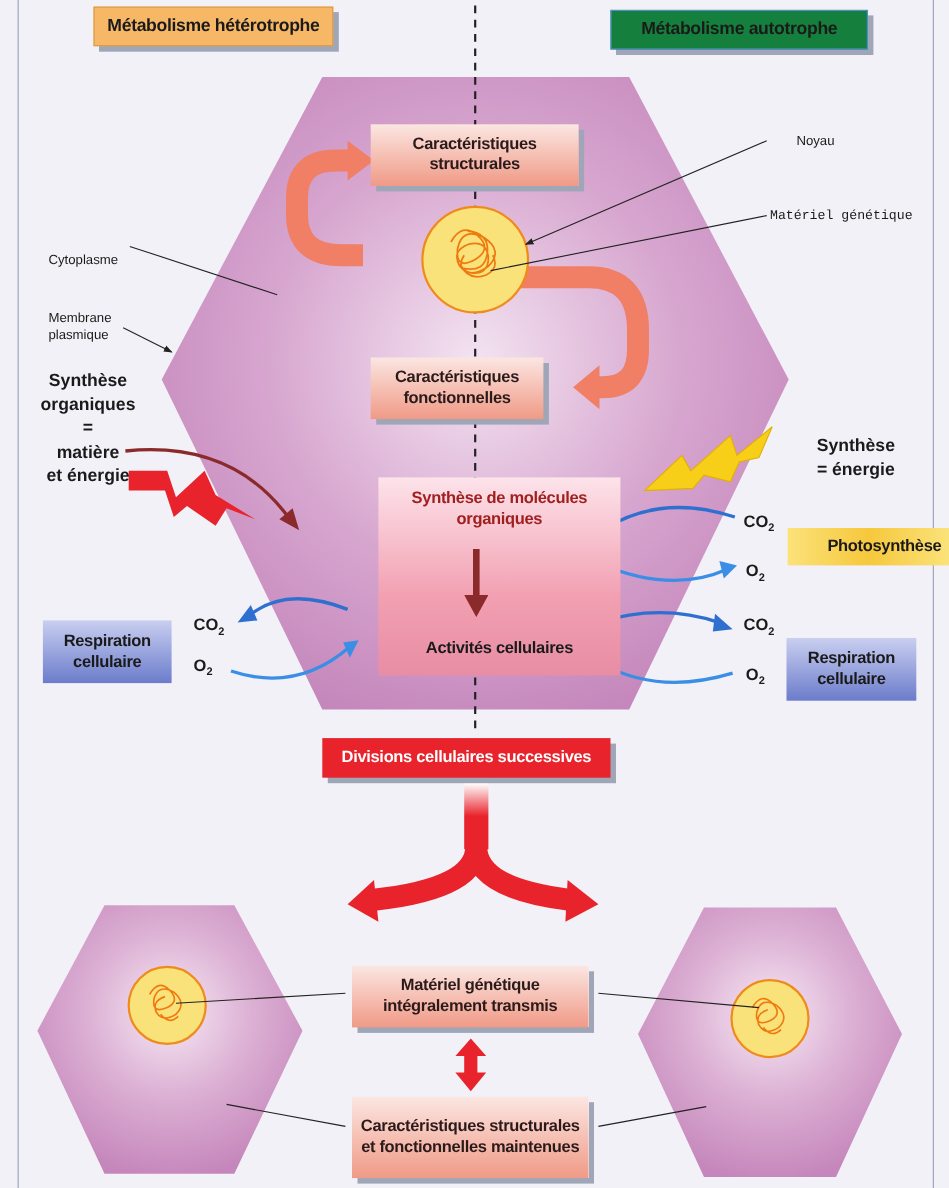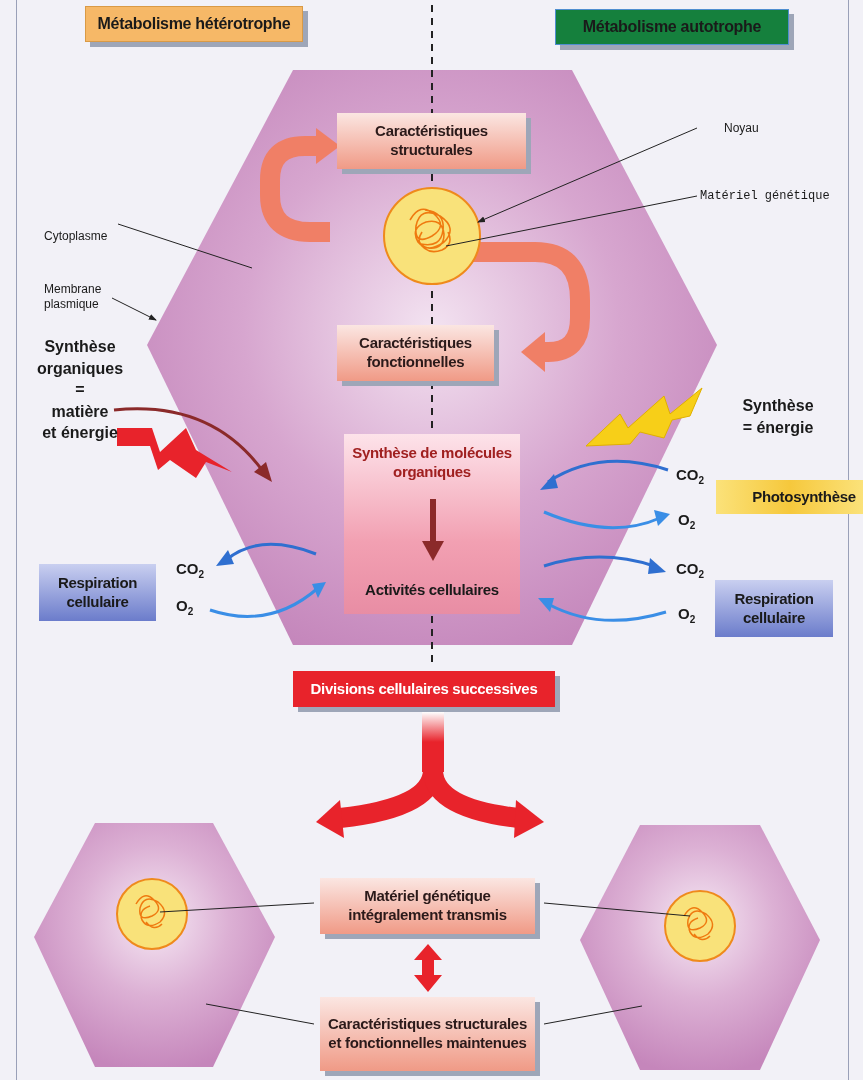--- a/index.html
+++ b/index.html
@@ -7,21 +7,21 @@
   .page-edge-left { position:absolute; left:16px; top:0; width:1px; height:1080px; background:#9aa0b8; }
   .page-edge-right { position:absolute; left:848px; top:0; width:1px; height:1080px; background:#9aa0b8; }
   svg.diagram { position:absolute; left:0; top:0; width:863px; height:1080px; }
   .box { position:absolute; display:flex; align-items:center; justify-content:center; text-align:center; font-weight:bold; font-family:"Liberation Sans", sans-serif; letter-spacing:-0.3px; line-height:1.25; }
   .shadow { box-shadow:5px 5px 0 #9ea6b8; }
   .hdr-orange { left:56px; top:6px; width:216px; height:34px; background:#f6b867; border:1px solid #d99a46; font-size:16px; color:#1a1a1a;margin-left:29px; }
   .hdr-blue { left:555px; top:9px; width:232px; height:34px; background:#15803d; border:1px solid #4f8ed0; font-size:16px; color:#1a1a1a; }
   .pinkbox { background:linear-gradient(#fbe6e2, #f09a86); color:#2b1a1a; font-size:15px; }
   .b-struct { left:337px; top:113px; width:189px; height:56px; }
   .b-fonct { left:337px; top:325px; width:157px; height:56px; }
-  .b-synth { left:344px; top:434px; width:176px; height:180px; background:linear-gradient(#fde3ea, #f2a0b2 60%, #e88da4); }
+  .b-synth { left:344px; top:434px; width:176px; height:180px; background:linear-gradient(#fde3ea, #f2a0b2 60%, #e88da4);padding-left:44px; }
   .synth-title { position:absolute; left:0; top:10px; width:100%; font-size:15px; color:#a02020; }
   .synth-act { position:absolute; left:0; top:147px; width:100%; font-size:15px; color:#1a1a1a; }
   .synth-arrow { position:absolute; left:78px; top:65px; width:22px; height:62px; }
   .b-div { left:293px; top:671px; width:262px; height:36px; background:#e8232b; color:#fff; font-size:15px; }
   .b-mat { left:320px; top:878px; width:215px; height:56px; }
   .b-carac { left:320px; top:997px; width:215px; height:74px; }
   .b-photo { left:716px; top:480px; width:118px; height:34px; background:linear-gradient(90deg,#fbe27a,#f6c83c 50%,#fbe27a); color:#1a1a1a; font-size:15px;padding-left:29px; }
   .b-resp-l { left:39px; top:564px; width:117px; height:57px; background:linear-gradient(#c9cff0,#6b7ccb); color:#1a1a1a; font-size:15px; }
   .b-resp-r { left:715px; top:580px; width:118px; height:57px; background:linear-gradient(#c9cff0,#6b7ccb); color:#1a1a1a; font-size:15px; }
   .lbl { position:absolute; font-size:12px; color:#1a1a1a; font-family:"Liberation Sans", sans-serif; line-height:1.25; }

